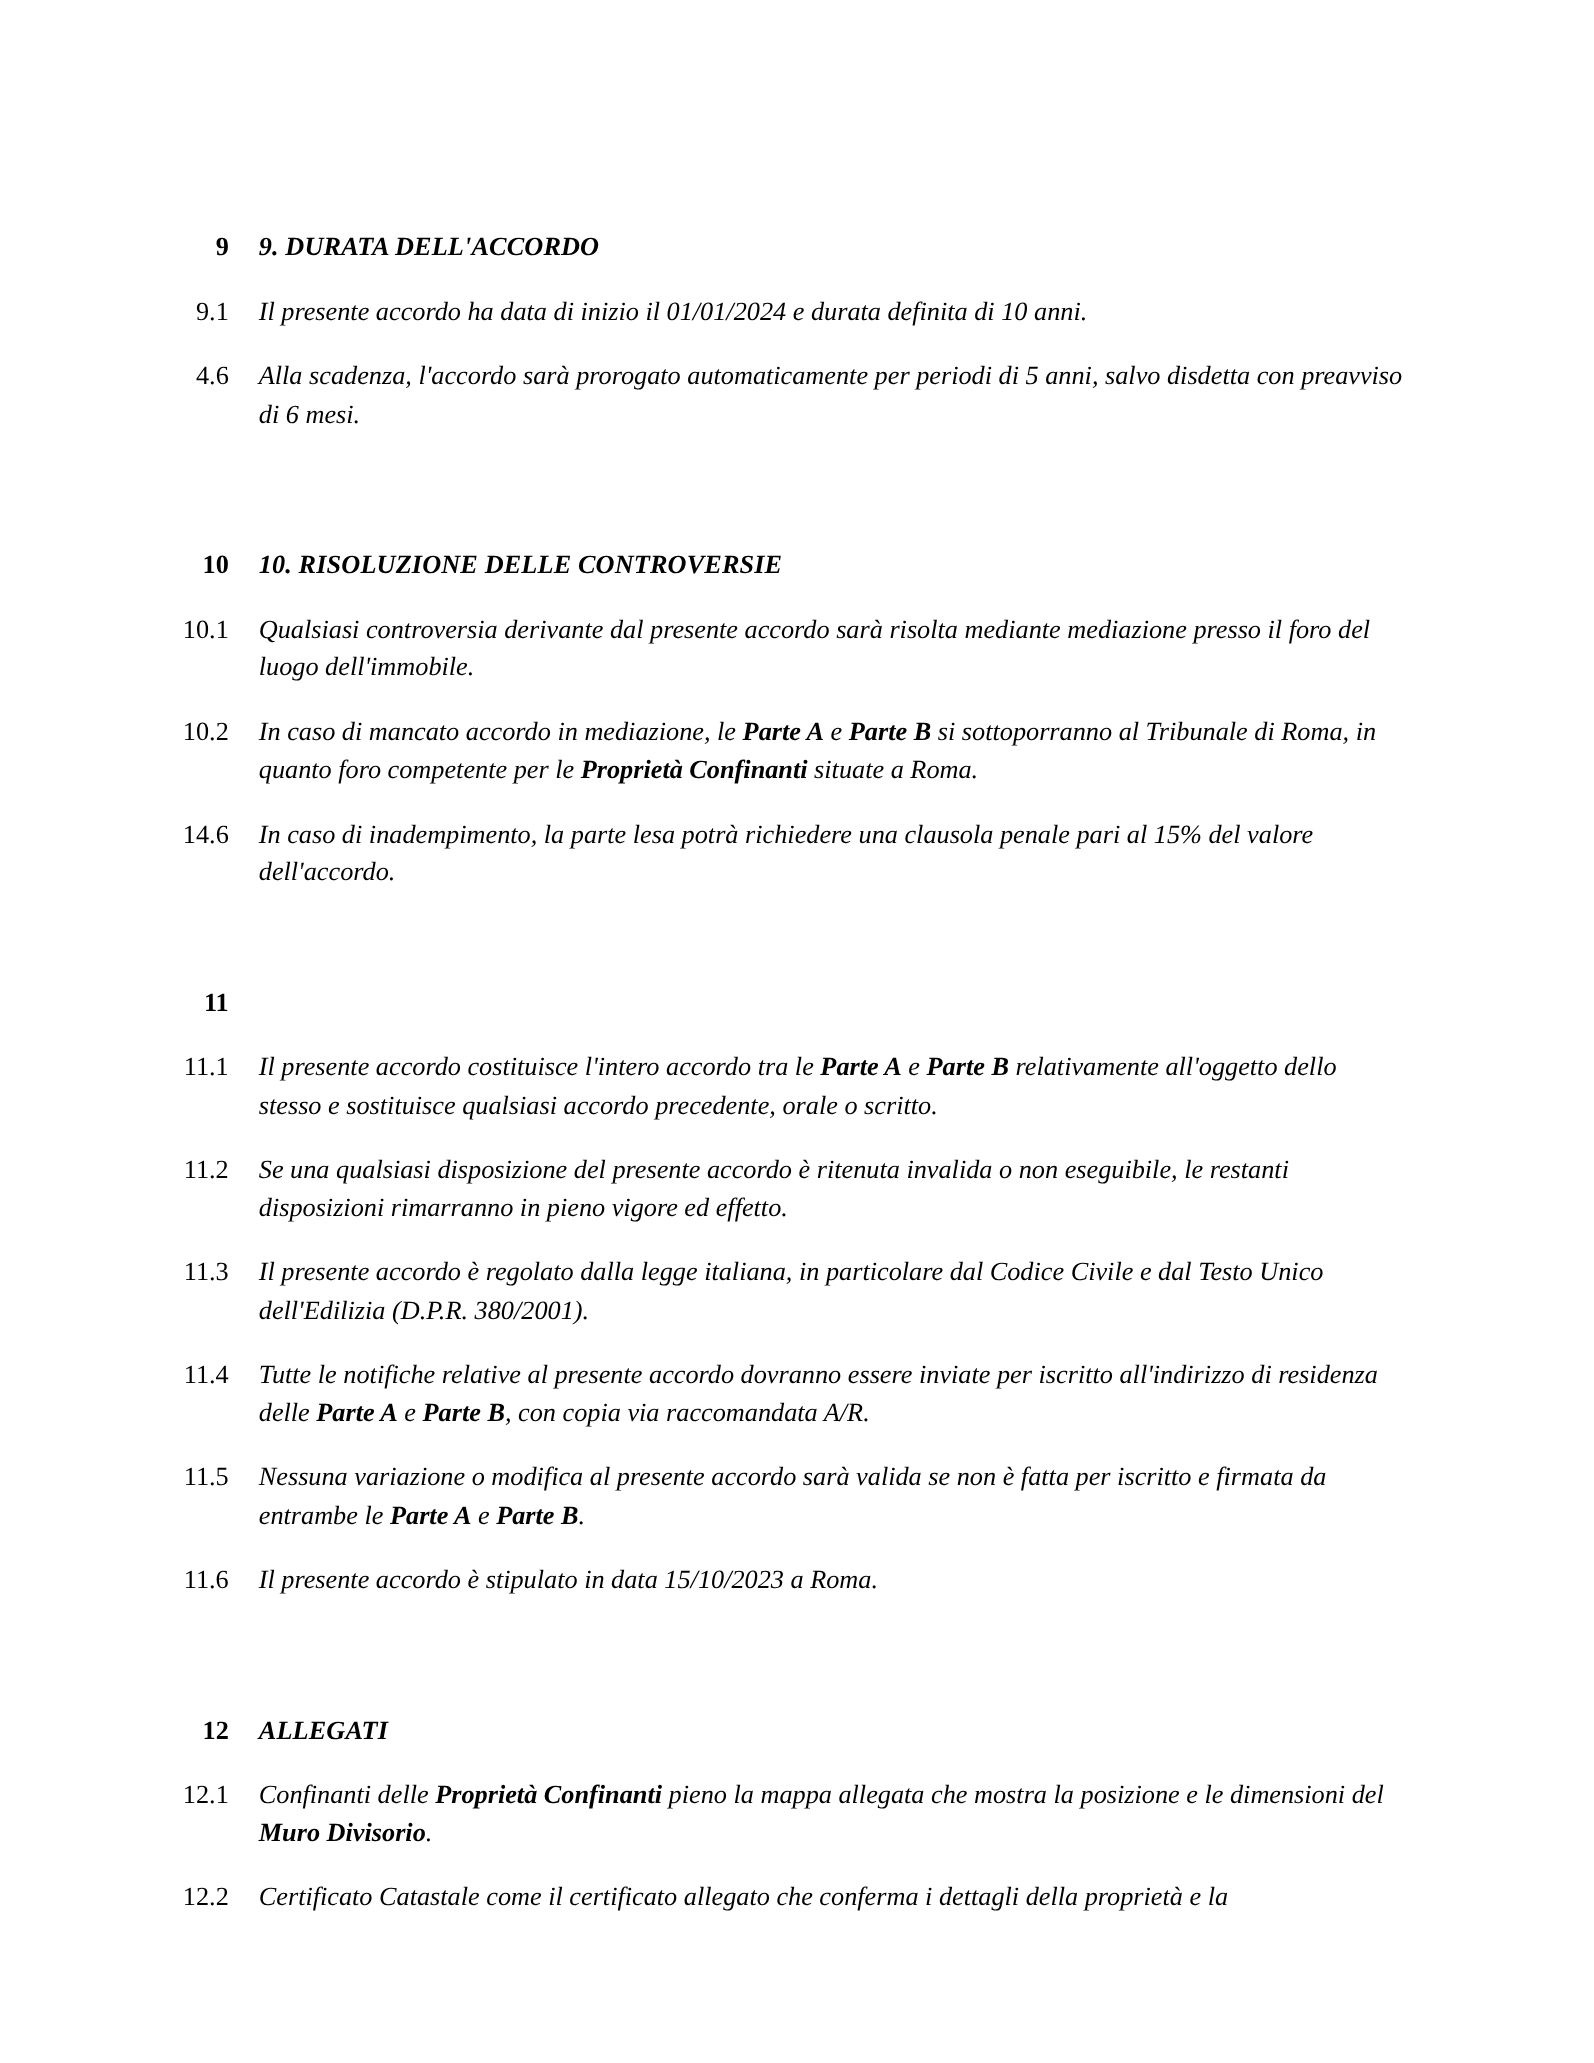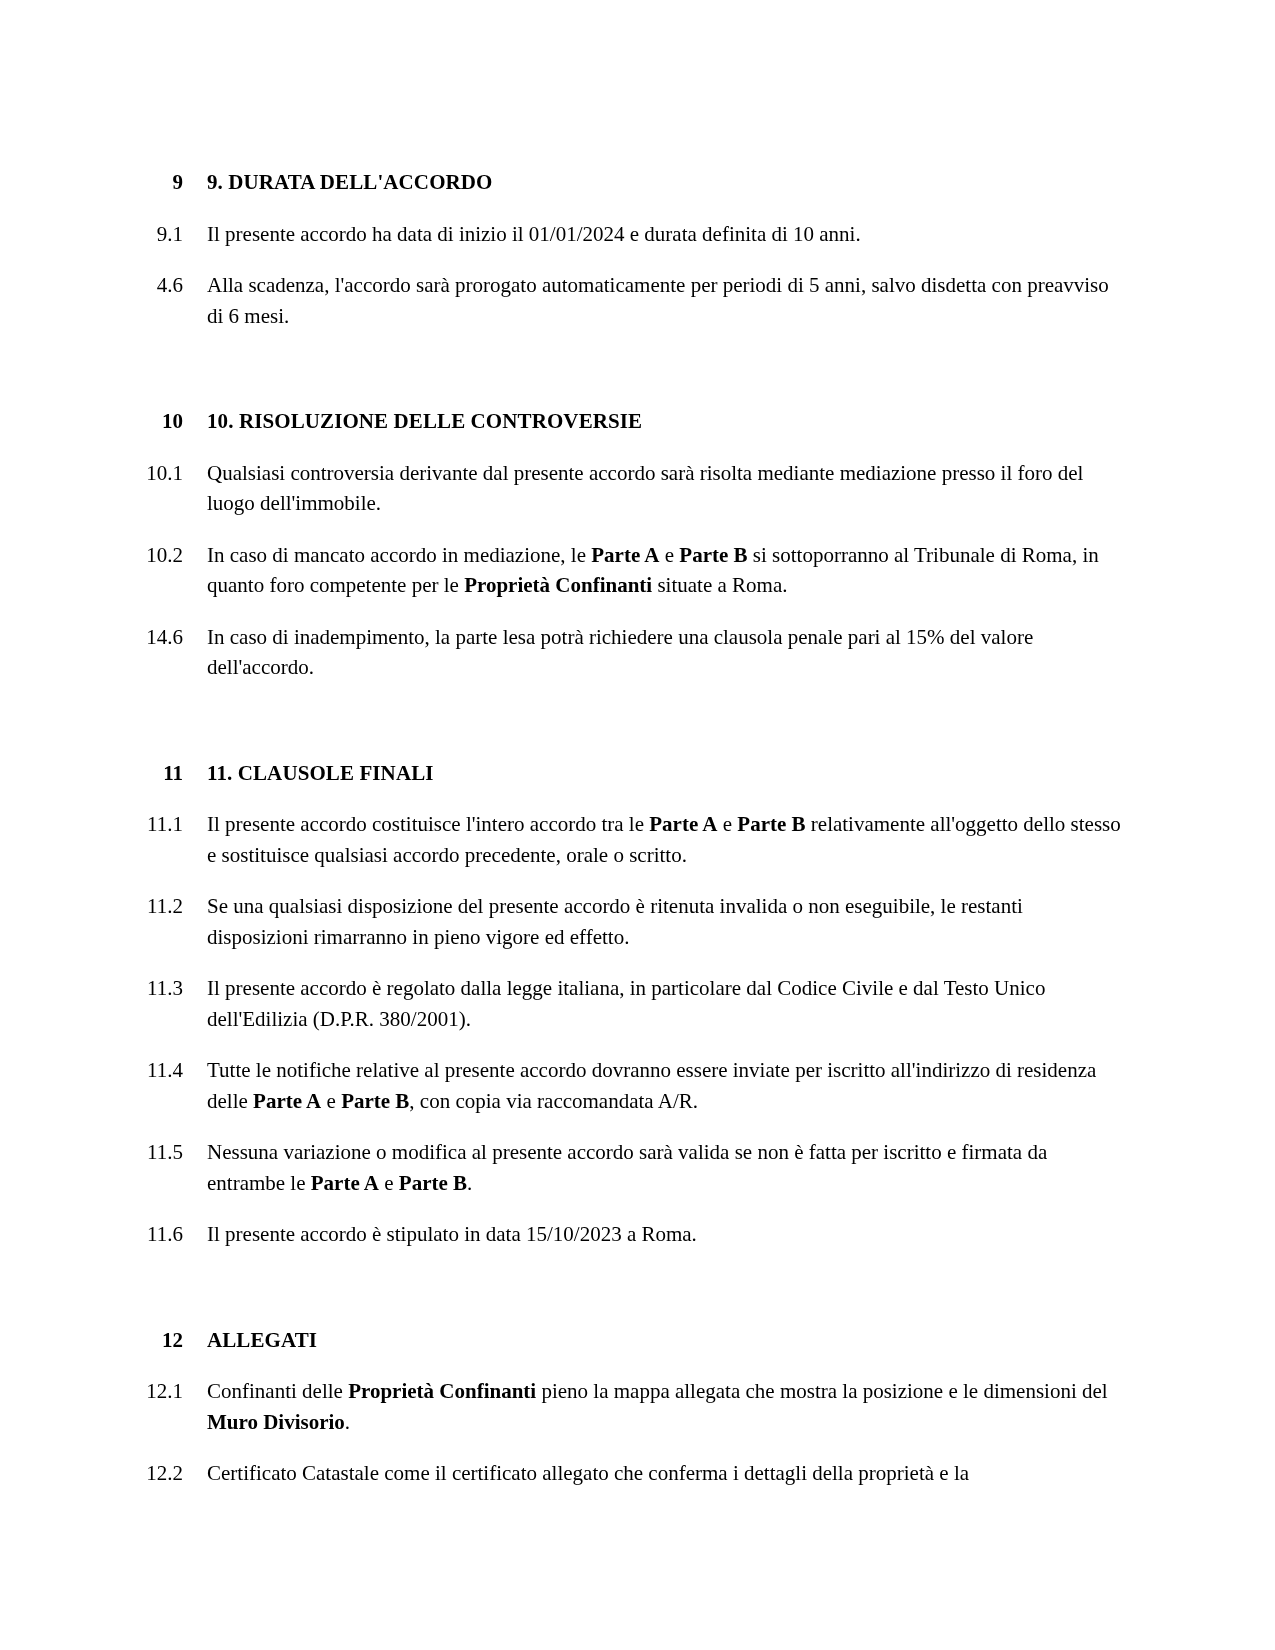--- a/index.html
+++ b/index.html
@@ -35,35 +35,37 @@
   .heading-row {
     margin: 74px 0 21px 0;
   }
   .sec:first-child .heading-row {
     margin-top: 0;
   }
   .heading-row .num {
     font-weight: 700;
   }
   .htext {
-    margin: 1px 0 0 24px;
+    margin: 16px 0 0 24px;
     width: 917px;
     font-size: 21px;
     line-height: 30.5px;
     font-weight: 700;
     letter-spacing: 0.1px;
+    font-style: italic;
   }
   .clause-row {
     margin: 11px 0 21px 0;
   }
   .ctext {
     margin: 0 0 0 24px;
     width: 917px;
     font-size: 21px;
     line-height: 30.5px;
+    font-style: italic;
   }
   .ctext b {
     font-weight: 700;
   }
 </style>
 </head>
 <body>
 
 <main class="page">
   <div id="doc">
@@ -95,21 +97,20 @@
           <p class="ctext"><span class="seg">In caso di mancato accordo in mediazione, le </span><b class="seg-bold">Parte A</b><span class="seg"> e </span><b class="seg-bold">Parte B</b><span class="seg"> si sottoporranno al Tribunale di Roma, in quanto foro competente per le </span><b class="seg-bold">Proprietà Confinanti</b><span class="seg"> situate a Roma.</span></p>
         </div>
         <div class="row clause-row">
           <div class="num">14.6</div>
           <p class="ctext"><span class="seg">In caso di inadempimento, la parte lesa potrà richiedere una clausola penale pari al 15% del valore dell'accordo.</span></p>
         </div>
       </section>
       <section class="sec">
         <div class="row heading-row">
           <div class="num">11</div>
-          <h2 class="htext">11. CLAUSOLE FINALI</h2>
         </div>
         <div class="row clause-row">
           <div class="num">11.1</div>
           <p class="ctext"><span class="seg">Il presente accordo costituisce l'intero accordo tra le </span><b class="seg-bold">Parte A</b><span class="seg"> e </span><b class="seg-bold">Parte B</b><span class="seg"> relativamente all'oggetto dello stesso e sostituisce qualsiasi accordo precedente, orale o scritto.</span></p>
         </div>
         <div class="row clause-row">
           <div class="num">11.2</div>
           <p class="ctext"><span class="seg">Se una qualsiasi disposizione del presente accordo è ritenuta invalida o non eseguibile, le restanti disposizioni rimarranno in pieno vigore ed effetto.</span></p>
         </div>
         <div class="row clause-row">

